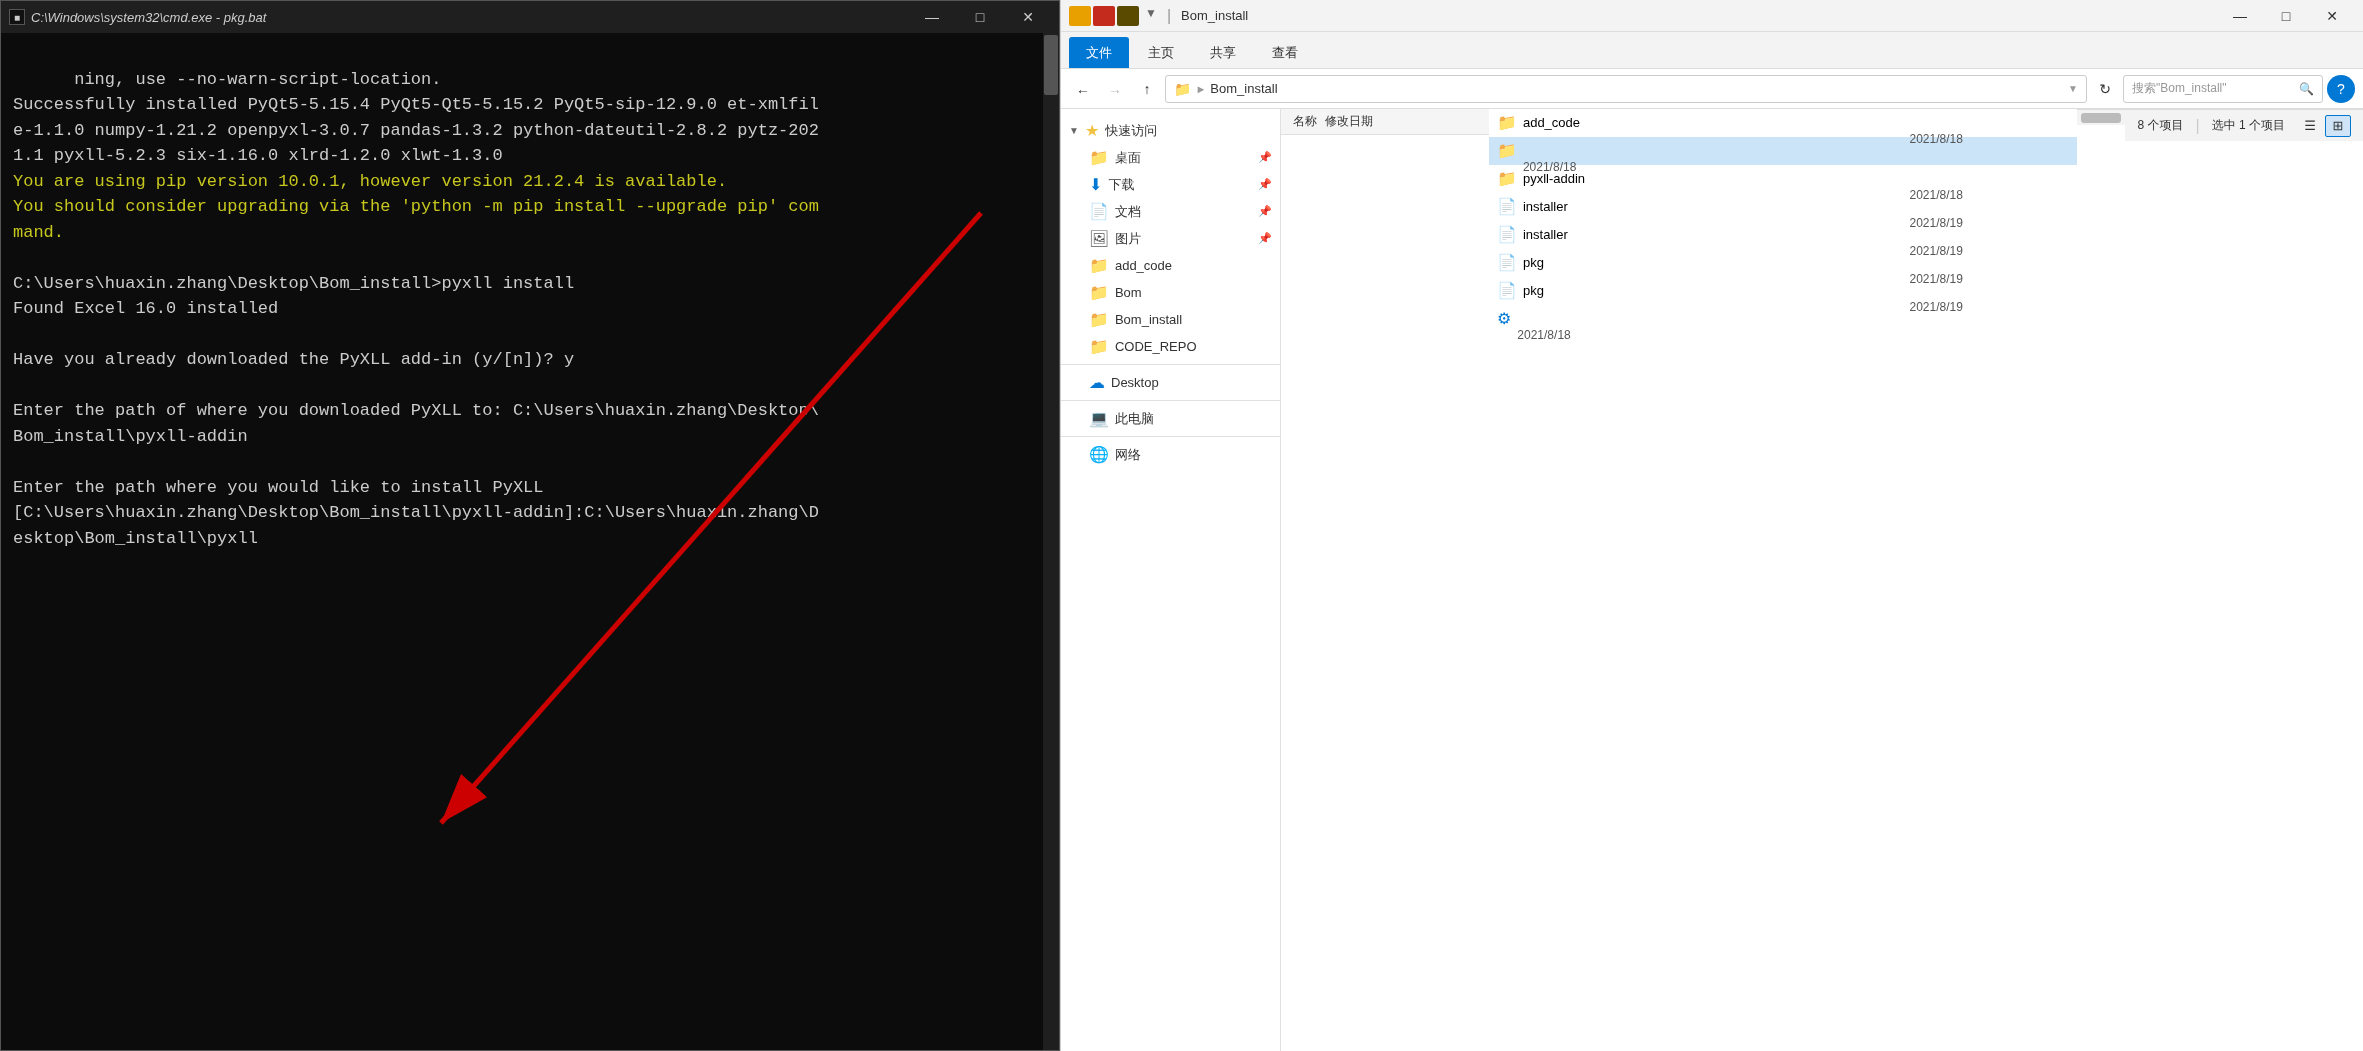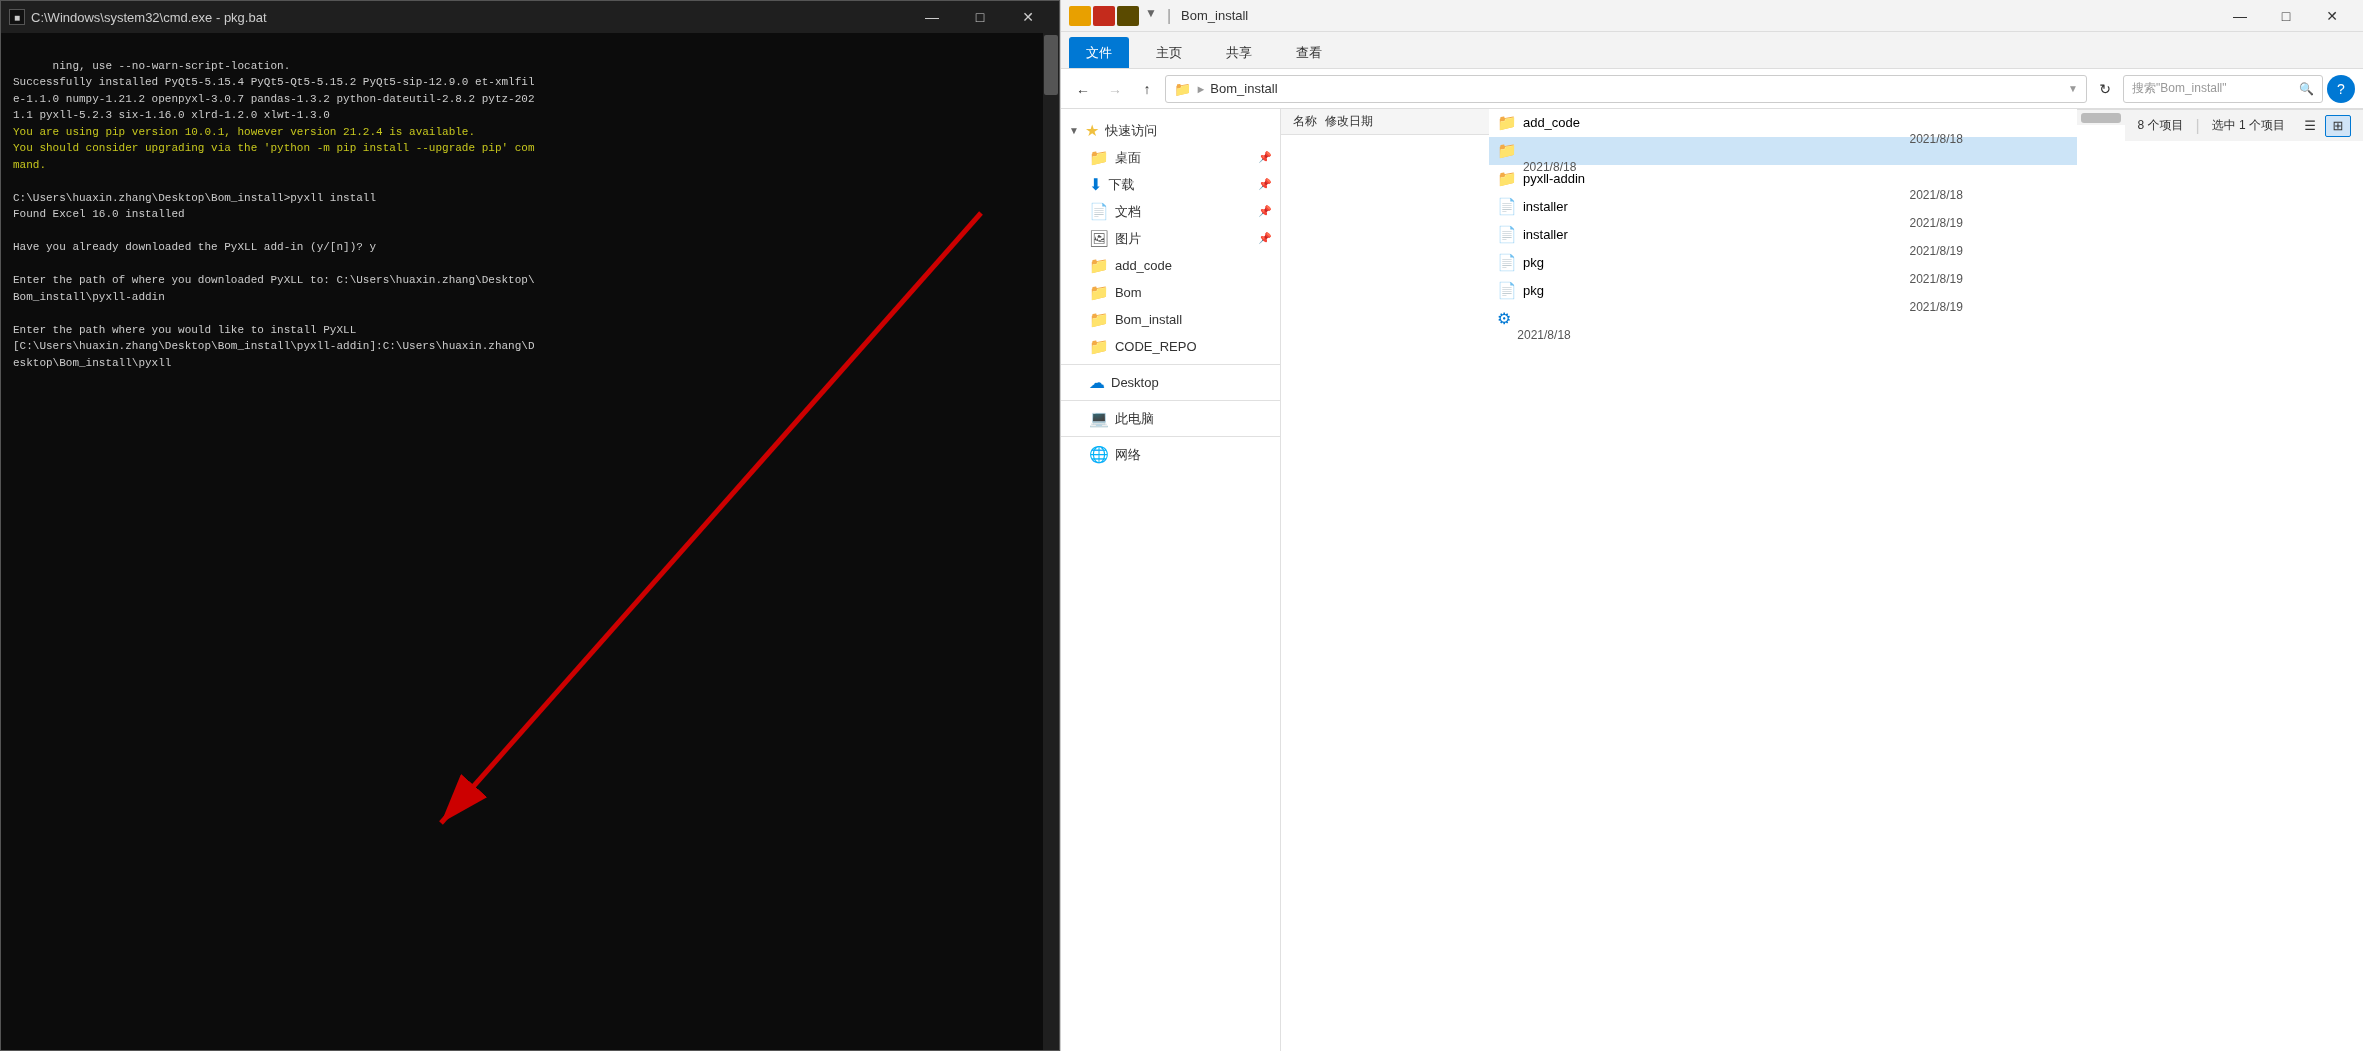--- a/index.html
+++ b/index.html
@@ -32,20 +32,21 @@
     .cmd-icon {
       width: 16px; height: 16px;
       background: #111;
       border: 1px solid #555;
       display: flex; align-items: center; justify-content: center;
       font-size: 10px; color: #ccc;
     }
     .cmd-title-text {
       color: #ccc;
       font-size: 13px;
+      font-style: italic;
     }
     .cmd-controls {
       display: flex; gap: 2px;
     }
     .cmd-btn {
       width: 46px; height: 32px;
       background: transparent;
       border: none;
       color: #ccc;
       font-size: 14px;
@@ -54,21 +55,21 @@
     }
 
     .cmd-content {
       flex: 1;
       padding: 8px 12px;
       overflow: hidden;
       position: relative;
     }
     .cmd-text {
       font-family: 'Courier New', Consolas, monospace;
-      font-size: 11px;
+      font-size: 17px;
       line-height: 1.5;
       color: #ccc;
       white-space: pre-wrap;
       word-break: break-all;
     }
     .cmd-text .yellow { color: #c7c71e; }
     .cmd-text .gray { color: #cccccc; }
 
     .cmd-scrollbar {
       position: absolute;
@@ -154,21 +155,21 @@
       height: 36px;
       align-items: flex-end;
     }
     .ribbon-tab {
       padding: 6px 16px;
       font-size: 13px;
       cursor: pointer;
       color: #333;
       border: 1px solid transparent;
       border-bottom: none;
-      margin-right: 10px;
+      margin-right: 2px;
     }
     .ribbon-tab.active {
       background: #0078d4;
       color: #fff;
       border-color: #0078d4;
       border-radius: 3px 3px 0 0;
     }
 
     
     .addressbar {

